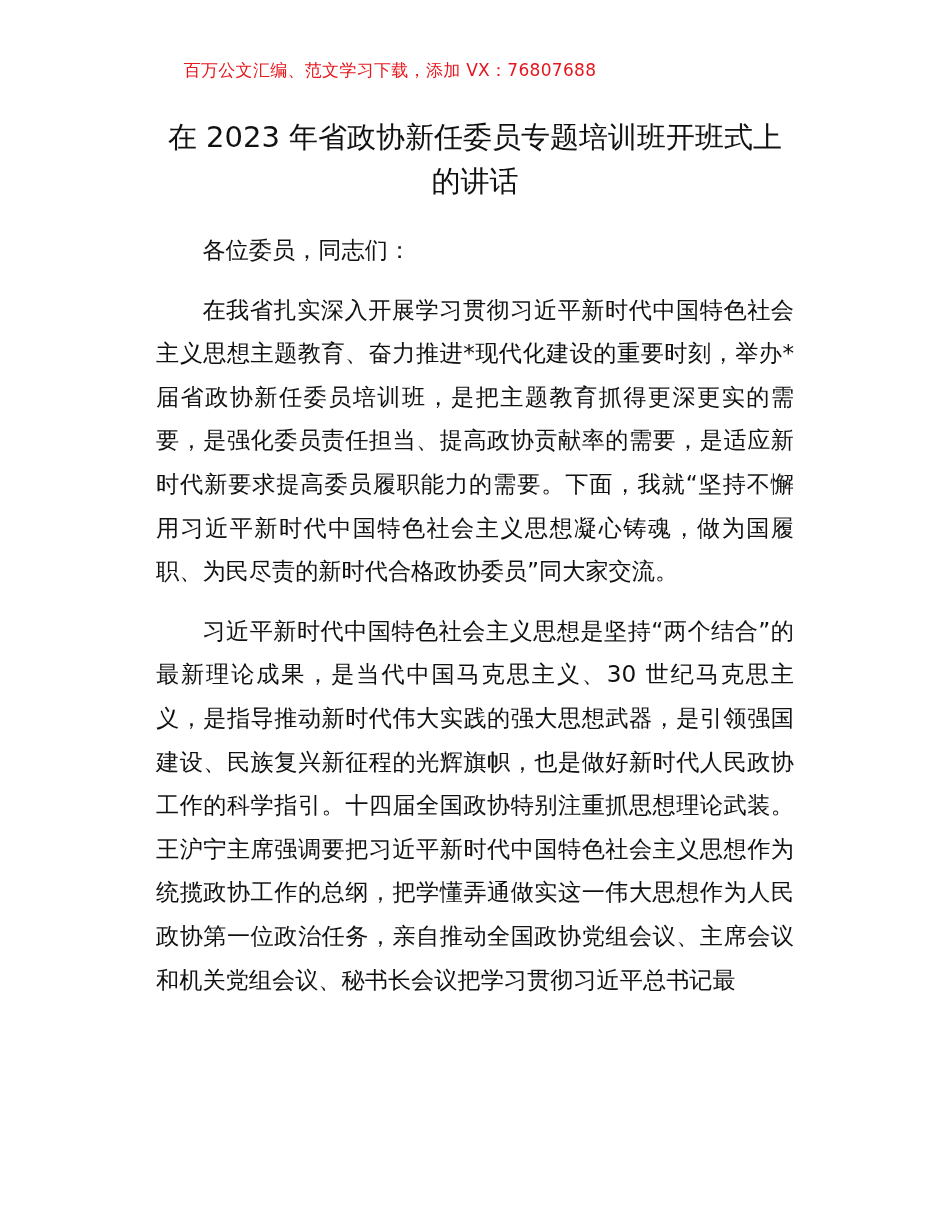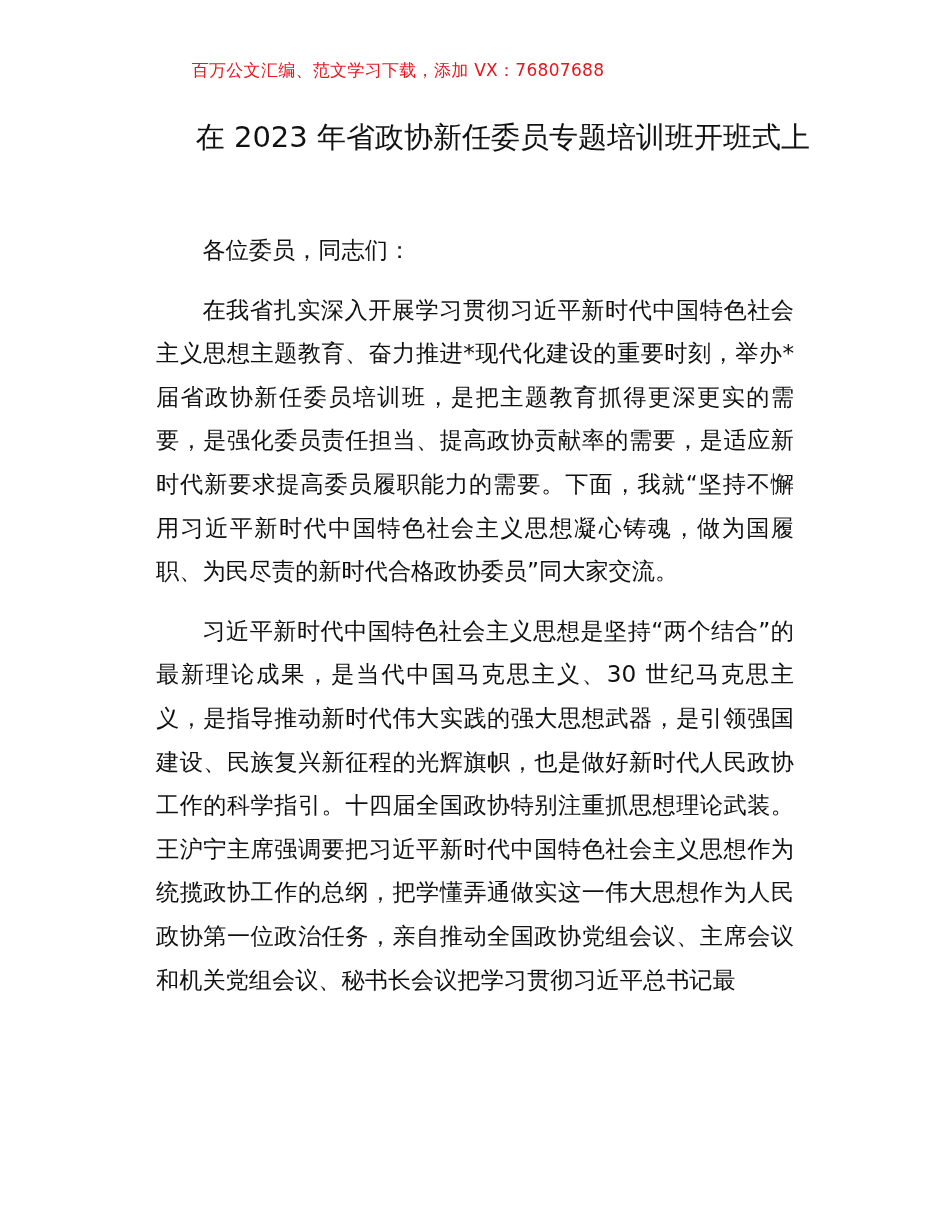--- a/index.html
+++ b/index.html
@@ -1,33 +1,34 @@
 <!DOCTYPE html>
 <html><head>
 <meta charset="utf-8">
 <style>
   html, body { margin:0; padding:0; background:#ffffff; }
   body { width:950px; height:1230px; position:relative; overflow:hidden;
          font-family:"DejaVu Sans","Liberation Sans",sans-serif; color:#111111; }
   .header { position:absolute; top:57px; left:0; width:780px; text-align:center;
-            font-size:17px; line-height:26px; color:#e5161c; letter-spacing:0.3px;padding-left:8px; }
-  .title { position:absolute; top:115px; left:140px; width:670px; text-align:right;
+            font-size:17px; line-height:26px; color:#e5161c; letter-spacing:0.3px; }
+  .title { position:absolute; top:115px; left:140px; width:670px; text-align:center;
            font-size:29px; line-height:44px; color:#111; }
   .body { position:absolute; top:212px; left:140px; width:670px; font-size:23.2px;
           line-height:43.6px; color:#111; }
   .body p { margin:16px; text-align:justify; text-align-last:left; }
   .body p.indent { text-indent:2em; }
   .body p + p { margin-top:10px; }
 </style>
 </head>
 <body>
 
 <div class="header">百万公文汇编、范文学习下载，添加 VX：76807688</div>
 
 <div class="title">
   <div>在 2023 年省政协新任委员专题培训班开班式上</div>
+  <div>的讲话</div>
 </div>
 
 <div class="body">
   <p class="indent">各位委员，同志们：</p>
   <p class="indent">在我省扎实深入开展学习贯彻习近平新时代中国特色社会主义思想主题教育、奋力推进*现代化建设的重要时刻，举办*届省政协新任委员培训班，是把主题教育抓得更深更实的需要，是强化委员责任担当、提高政协贡献率的需要，是适应新时代新要求提高委员履职能力的需要。下面，我就“坚持不懈用习近平新时代中国特色社会主义思想凝心铸魂，做为国履职、为民尽责的新时代合格政协委员”同大家交流。</p>
   <p class="indent">习近平新时代中国特色社会主义思想是坚持“两个结合”的最新理论成果，是当代中国马克思主义、30 世纪马克思主义，是指导推动新时代伟大实践的强大思想武器，是引领强国建设、民族复兴新征程的光辉旗帜，也是做好新时代人民政协工作的科学指引。十四届全国政协特别注重抓思想理论武装。王沪宁主席强调要把习近平新时代中国特色社会主义思想作为统揽政协工作的总纲，把学懂弄通做实这一伟大思想作为人民政协第一位政治任务，亲自推动全国政协党组会议、主席会议和机关党组会议、秘书长会议把学习贯彻习近平总书记最</p>
 </div>
 
 </body></html>

